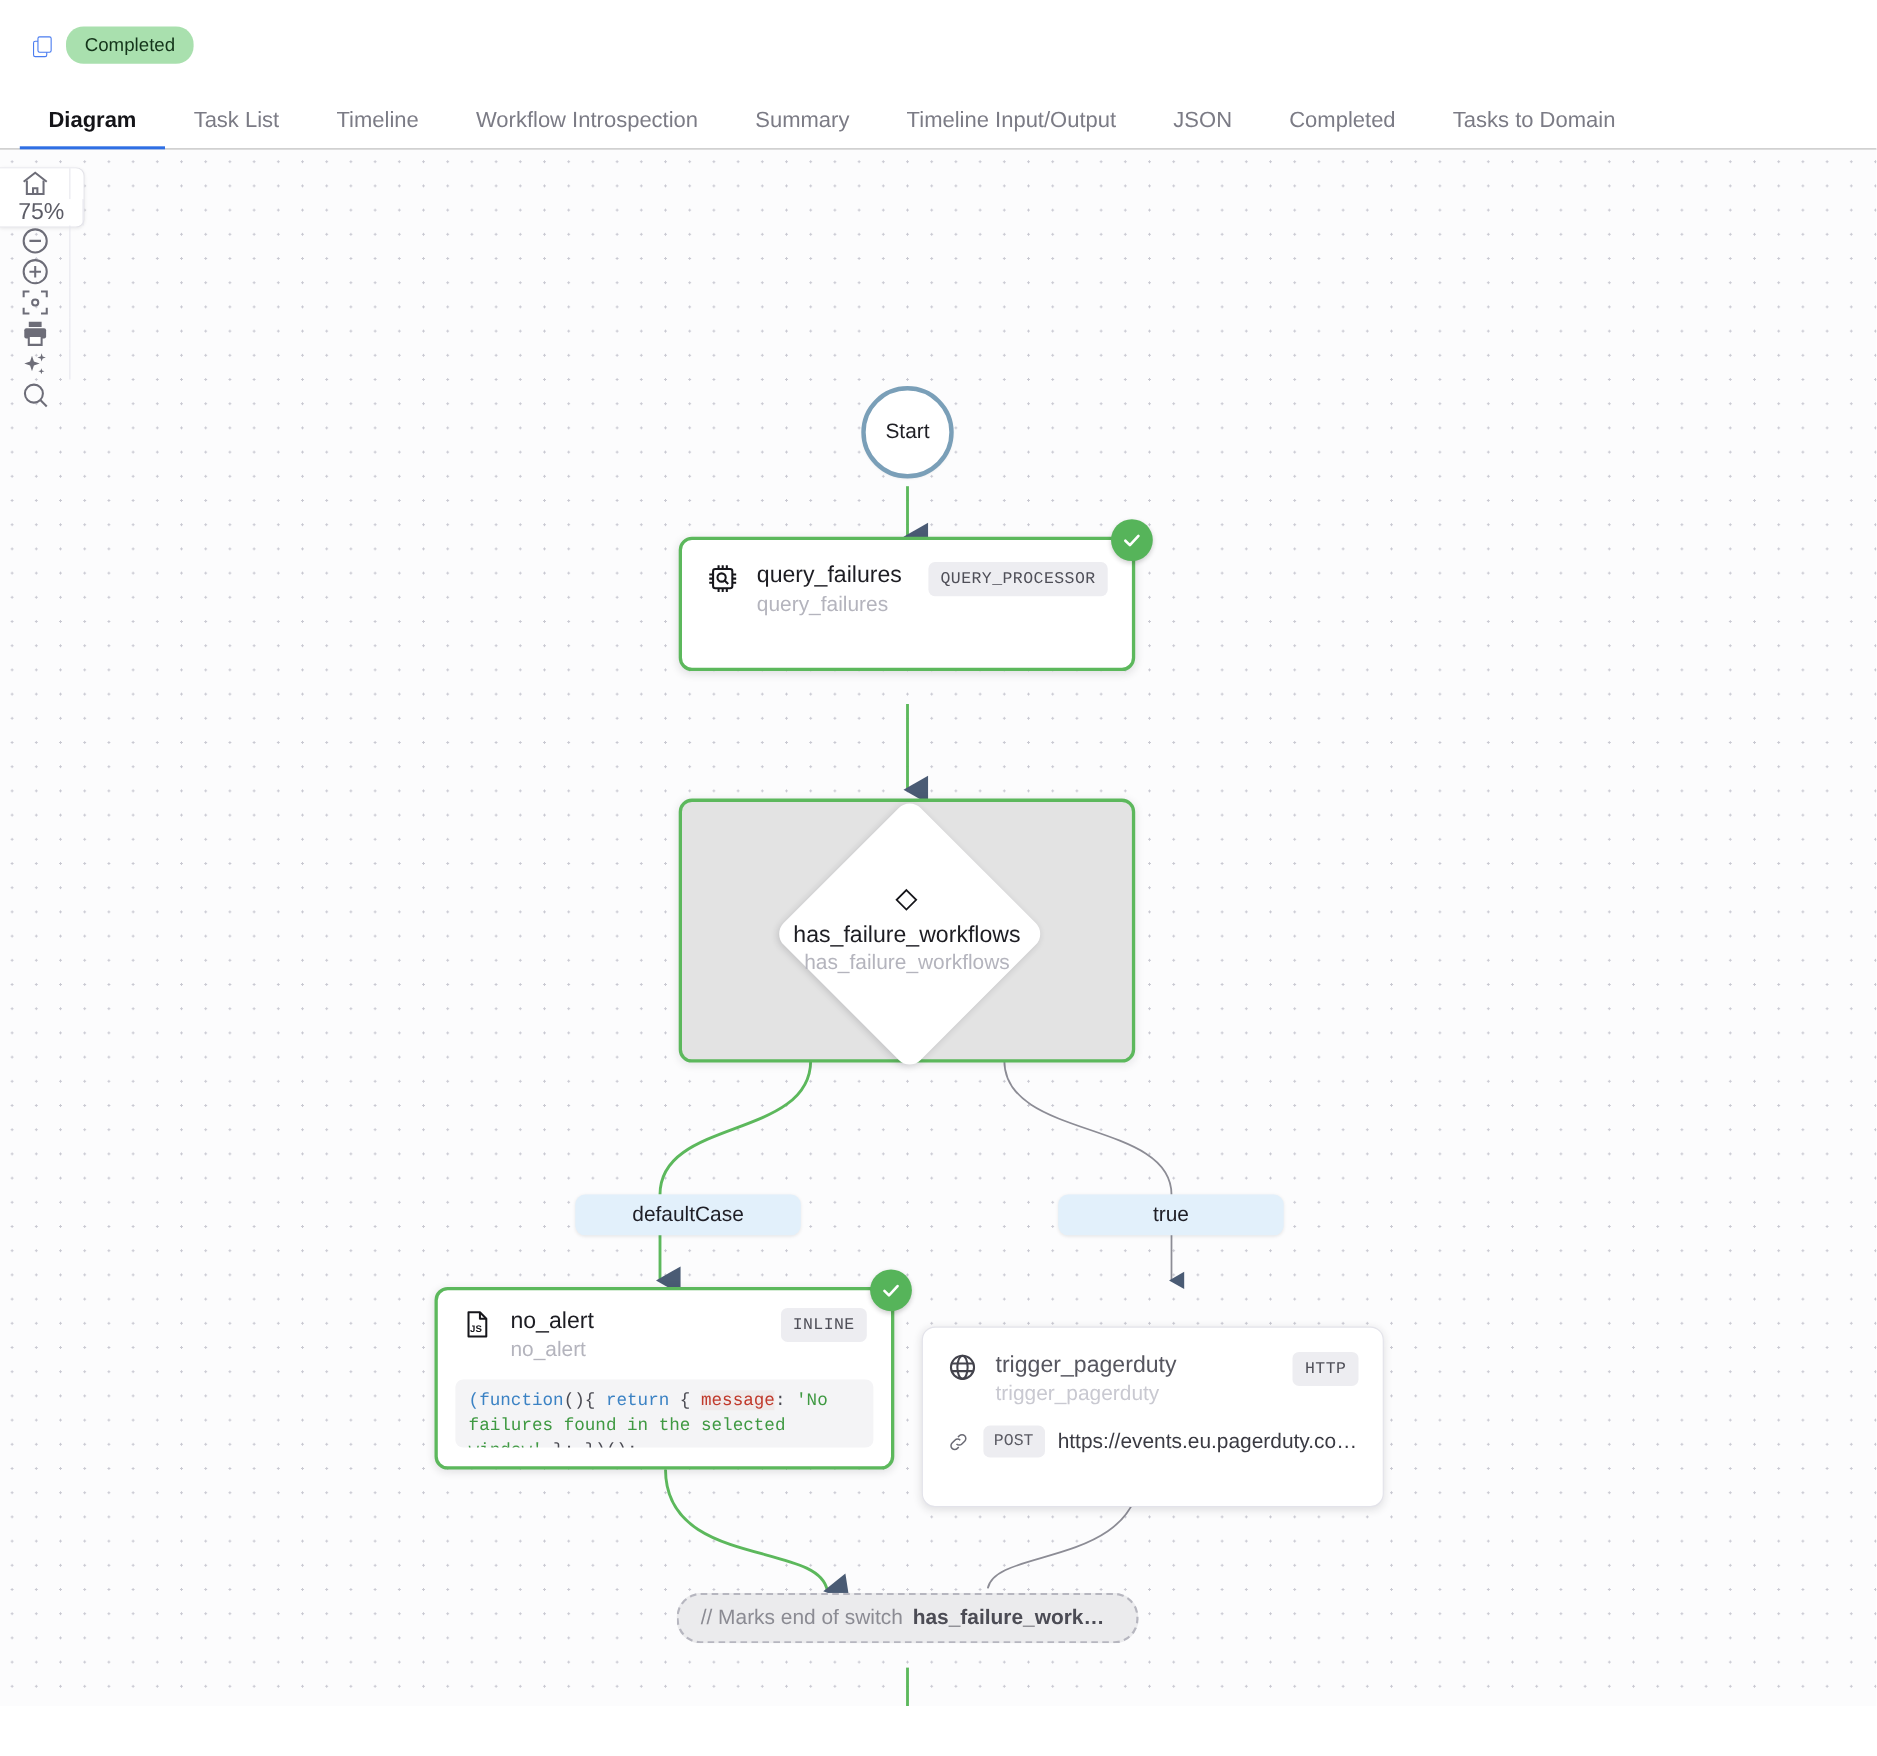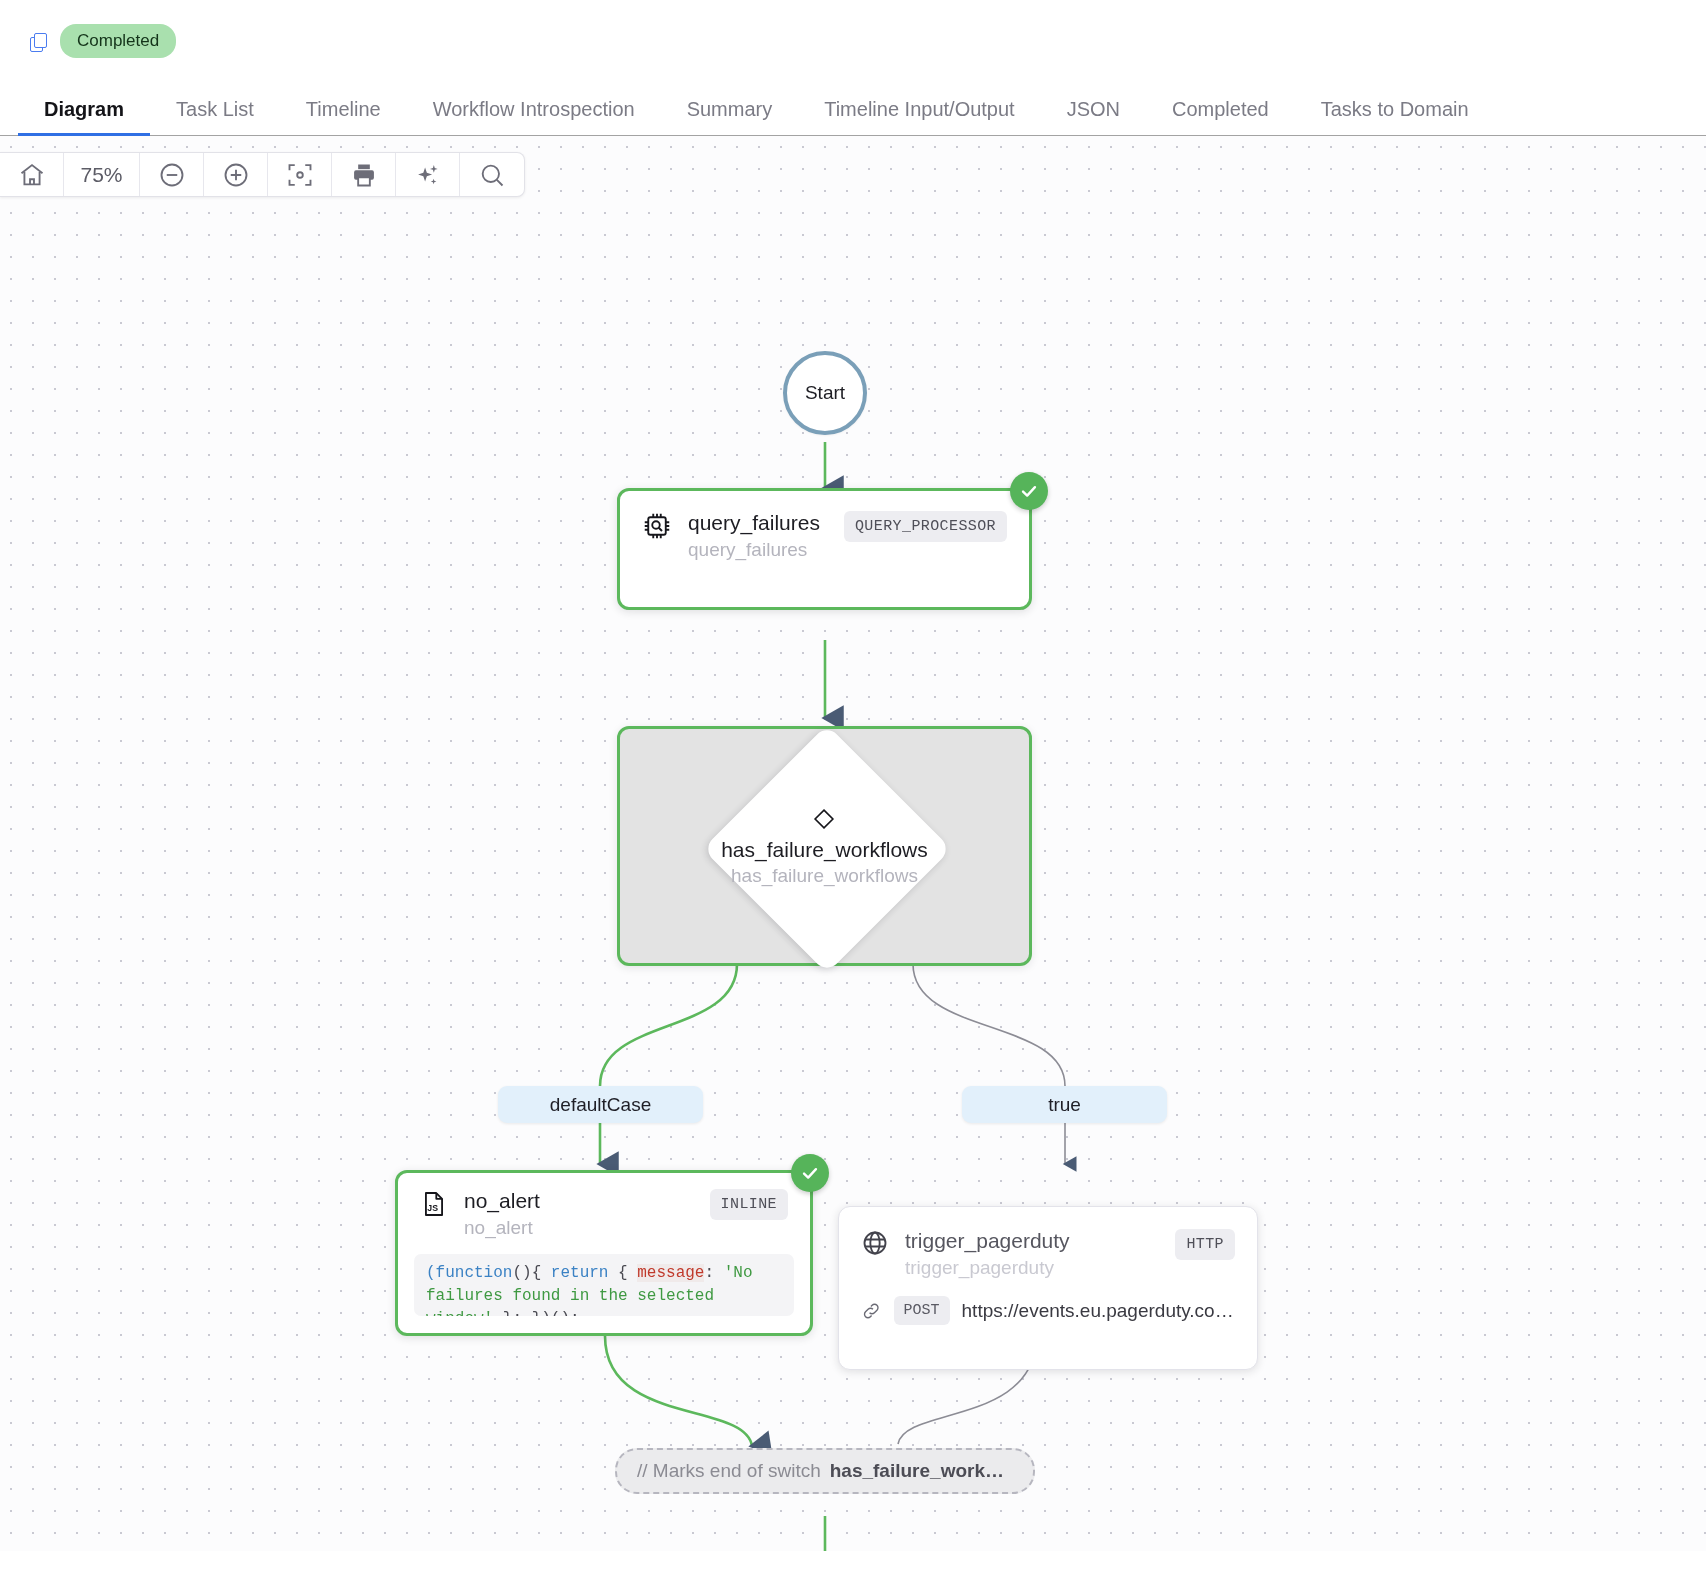--- a/index.html
+++ b/index.html
@@ -79,21 +79,22 @@
 
   
   .toolbar {
     position: absolute; left: 0; top: 16px; z-index: 40;
     display: flex; align-items: stretch;
     background: #ffffff;
     border: 1px solid #e2e2e8;
     border-left: none;
     border-radius: 0 8px 8px 0;
     box-shadow: 0 1px 3px rgba(0,0,0,.07);
-    height: 45px;
+    height: 55px;
+    flex-direction: column;
   }
   .tb-btn {
     width: 64px; display: flex; align-items: center; justify-content: center;
     border-right: 1px solid #e7e7ed; cursor: pointer; color: #6d6d78;
   }
   .tb-btn:last-child { border-right: none; }
   .tb-zoom {
     width: 76px; display: flex; align-items: center; justify-content: center;
     border-right: 1px solid #e7e7ed; font-size: 21px; color: #5c5c66;
     cursor: pointer;
@@ -350,21 +351,21 @@
       <div class="diamond-label">
         <svg width="26" height="26" viewBox="0 0 24 24" fill="none" stroke="#16161b" stroke-width="1.5" style="margin-bottom:2px;">
           <path d="M12 3.8 20.2 12 12 20.2 3.8 12z"></path>
         </svg>
         <div class="dl-name">has_failure_workflows</div>
         <div class="dl-sub">has_failure_workflows</div>
       </div>
     </div>
   </div>
 
-  <div class="node" style="left:498px; top:950px; width:240px; height:37px;">
+  <div class="node" style="left:523px; top:950px; width:240px; height:37px;">
     <div class="edge-label" style="width:205px; height:37px;">defaultCase</div>
   </div>
 
   <div class="node" style="left:962px; top:950px; width:205px; height:37px;">
     <div class="edge-label" style="width:205px; height:37px;">true</div>
   </div>
 
   <div class="node" style="left:395px; top:1034px; width:418px; height:166px;">
     <div class="task-card executed" style="width:418px; height:166px;">
       <div class="check-badge" style="right:-19px; top:-19px;">

